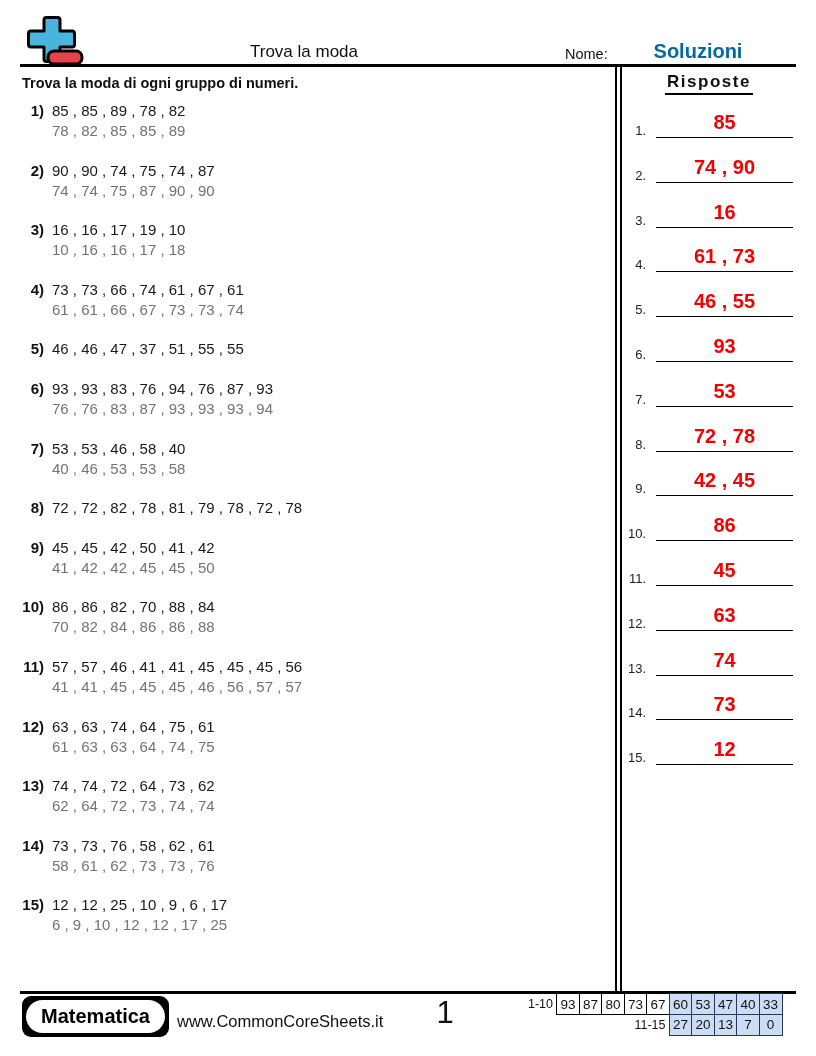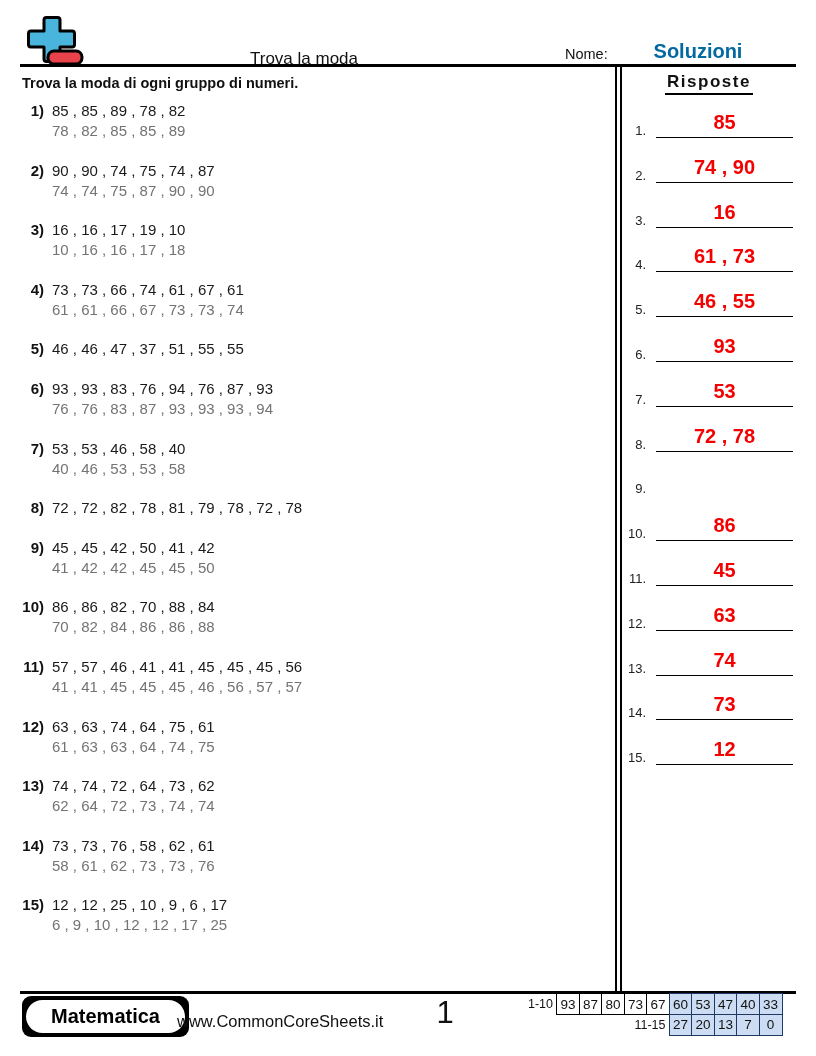--- a/index.html
+++ b/index.html
@@ -9,21 +9,21 @@
     background:#ffffff;
     font-family:"Liberation Sans", sans-serif;
     color:#111;
     overflow:hidden;
   }
 
   
   .logo { position:absolute; left:22px; top:16px; width:64px; height:52px; }
   .page-title {
     position:absolute; left:0; top:42px; width:608px;
-    text-align:center; font-size:17px; color:#111;margin-top:7px;
+    text-align:center; font-size:17px; color:#111;
   }
   .nome-label { position:absolute; left:565px; top:46px; font-size:14.5px; }
   .soluzioni {
     position:absolute; left:623px; top:40px; width:150px; text-align:center;
     font-size:20px; font-weight:bold; color:#0369a1;
   }
   .header-line {
     position:absolute; left:20px; right:20px; top:64px;
     border-top:3px solid #000;
   }
@@ -67,21 +67,21 @@
     display:block; font-size:20px; font-weight:bold; color:#f40000;
     line-height:28px;
   }
 
   
   .footer-line {
     position:absolute; left:20px; right:20px; top:991px;
     border-top:3px solid #000;
   }
   .brand-badge {
-    position:absolute; left:22px; top:996px; width:167px; height:41px;
+    position:absolute; left:22px; top:996px; width:147px; height:41px;
     background:#000; border-radius:9px;
   }
   .brand-inner {
     position:absolute; left:4px; right:4px; top:4px; bottom:4px;
     background:#fff; border-radius:17px;
     display:flex; align-items:center; justify-content:center;
     font-size:20px; font-weight:bold; color:#000;
   }
   .website { position:absolute; left:177px; top:1012px; font-size:16.5px; color:#111; }
   .page-number {
@@ -277,20 +277,23 @@
     </div>
   </div>
     <div class="answer" style="top: 421.6px;">
     <div class="ans-num">8.</div>
     <div class="ans-line">
       <span class="ans-val">72 , 78</span>
     </div>
   </div>
     <div class="answer" style="top: 466.4px;">
     <div class="ans-num">9.</div>
+    <div class="ans-line">
+      <span class="ans-val">42 , 45</span>
+    </div>
   </div>
     <div class="answer" style="top: 511.2px;">
     <div class="ans-num">10.</div>
     <div class="ans-line">
       <span class="ans-val">86</span>
     </div>
   </div>
     <div class="answer" style="top: 556px;">
     <div class="ans-num">11.</div>
     <div class="ans-line">

